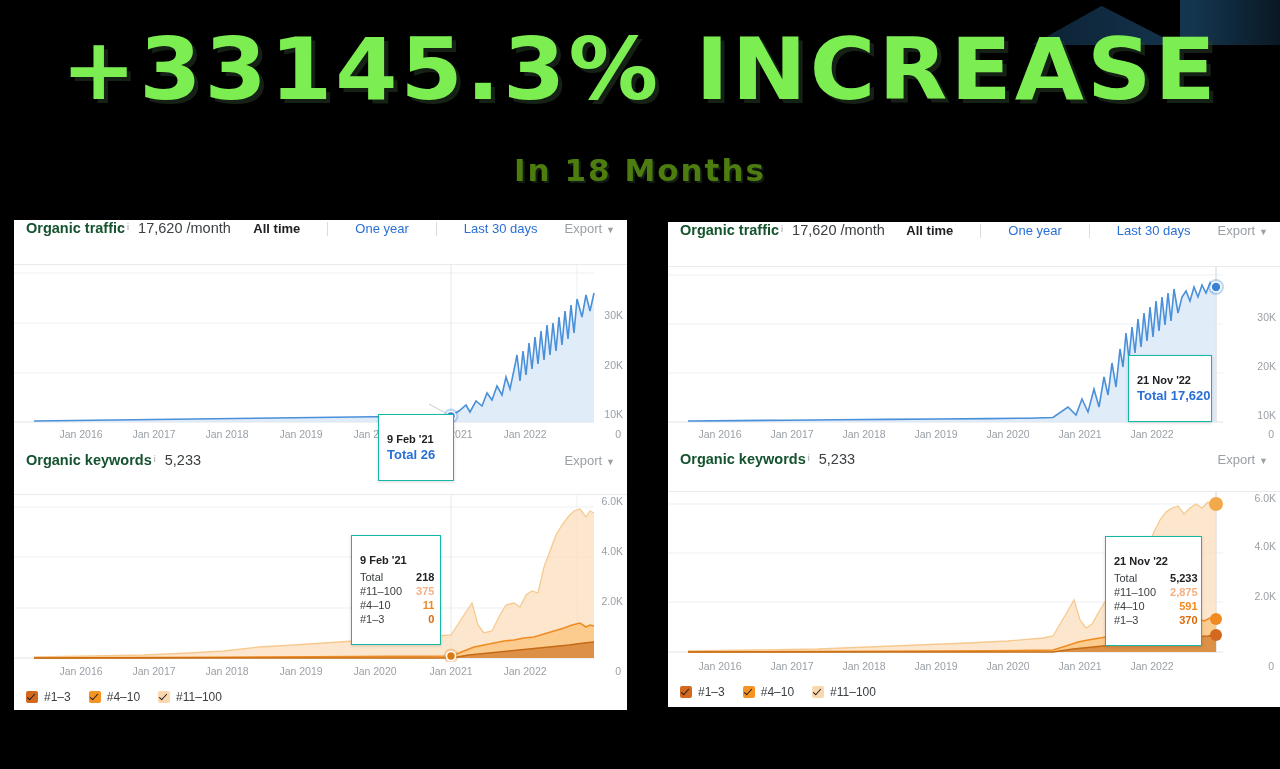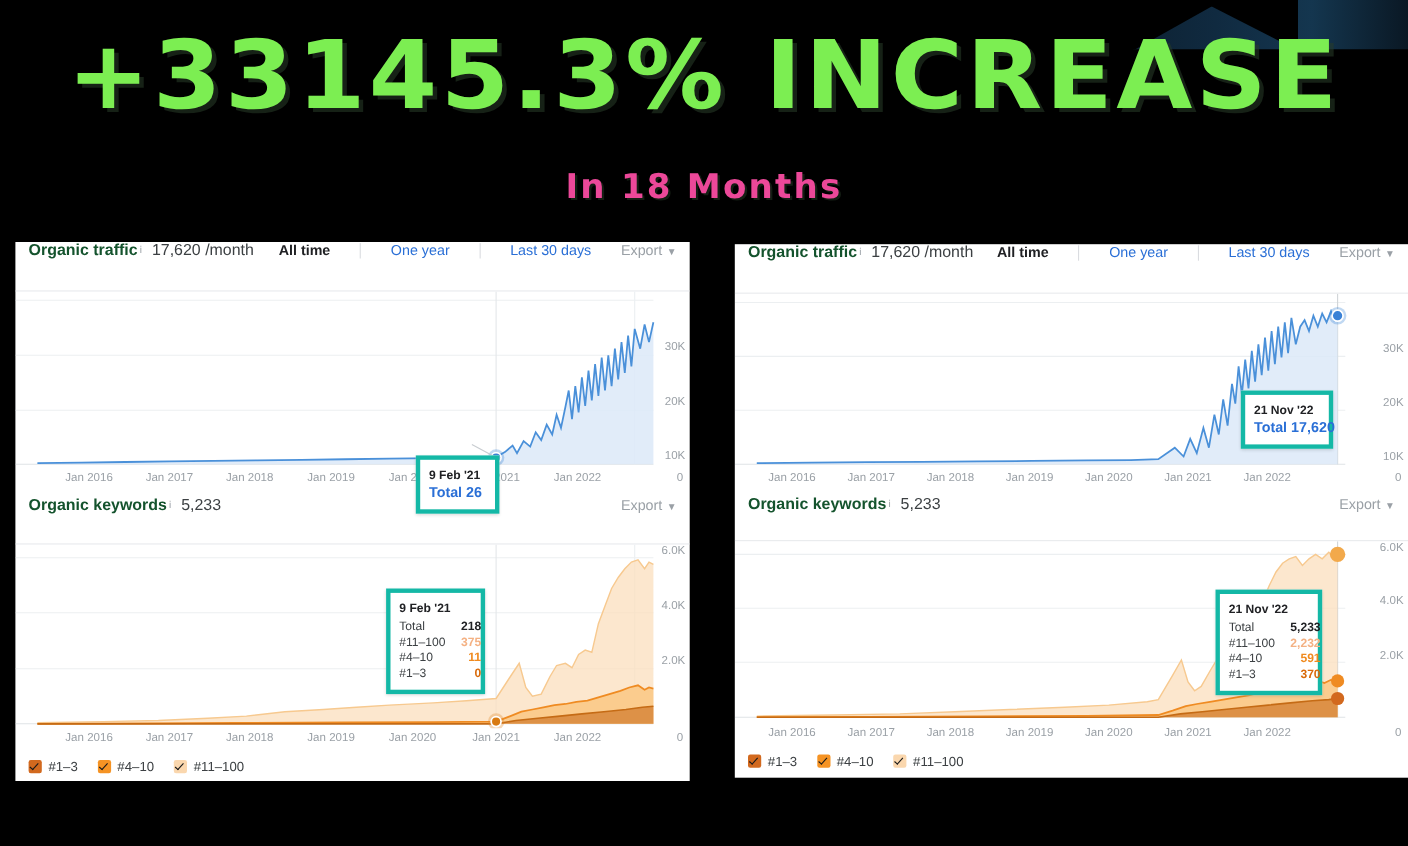--- a/index.html
+++ b/index.html
@@ -28,21 +28,21 @@
     font-size:86px;font-weight:bold;letter-spacing:3px;
     color:#7CEE52;
     text-shadow:4px 4px 0 rgba(40,60,40,.55);
     line-height:1;
     transform:scaleX(1.04);
   }
   .subhead{
     position:absolute;top:152px;left:0;width:1280px;text-align:center;
     font-family:"DejaVu Sans",sans-serif;
     font-size:31px;font-weight:bold;letter-spacing:2px;
-    color:#ec4899;
+    color:#4d7c0f;
     text-shadow:2px 2px 0 rgba(40,60,40,.5);
   }
   
   .panel{position:absolute;background:#fff;overflow:hidden;}
   #panel-left{left:14px;top:220px;width:613px;height:490px;}
   #panel-right{left:668px;top:222px;width:612px;height:485px;}
 
   .card-header{
     display:flex;align-items:baseline;
     padding:0 12px;height:44px;box-sizing:border-box;
@@ -71,22 +71,22 @@
   }
   .xaxis{position:relative;height:22px;}
   .xlab{
     position:absolute;top:3px;font-size:10.5px;color:#9aa0a6;
     transform:translateX(-50%);white-space:nowrap;
   }
   .xlab.zero{transform:none;right:6px;}
 
   
   .tip{
-    position:absolute;background:#fff;border:4px solid #14b8a6;
-    box-shadow:0 1px 3px rgba(0,0,0,.16);padding:8px 8px;box-sizing:border-box;
+    position:absolute;background:#fff;border:1px solid #14b8a6;
+    box-shadow:0 1px 3px rgba(0,0,0,.16);padding:18px 8px;box-sizing:border-box;
     font-size:11px;color:#3c4043;z-index:6;
   }
   .tip .tdate{font-weight:bold;color:#202124;font-size:11px;white-space:nowrap;}
   .tip .ttotal{color:#2a6fd6;font-size:13px;font-weight:bold;margin-top:2px;white-space:nowrap;}
   .tip table{border-collapse:collapse;margin-top:4px;font-size:11px;}
   .tip td{padding:1px 0;white-space:nowrap;}
   .tip td.k{color:#3c4043;padding-right:14px;}
   .tip td.v{text-align:right;font-weight:bold;}
   .v-total{color:#202124;}
   .v-11{color:#f4b183;}
@@ -379,21 +379,21 @@
     <div class="tip" style="left:437px;top:44px;width:97px;">
       <div class="tdate">21 Nov '22</div>
       <table>
         <tbody>
             <tr>
               <td class="k">Total</td>
               <td class="v v-total">5,233</td>
             </tr>
         <tr>
               <td class="k">#11–100</td>
-              <td class="v v-11">2,232</td>
+              <td class="v v-11">2,875</td>
             </tr>
         <tr>
               <td class="k">#4–10</td>
               <td class="v v-4">591</td>
             </tr>
         <tr>
               <td class="k">#1–3</td>
               <td class="v v-1">370</td>
             </tr>
       </tbody>

